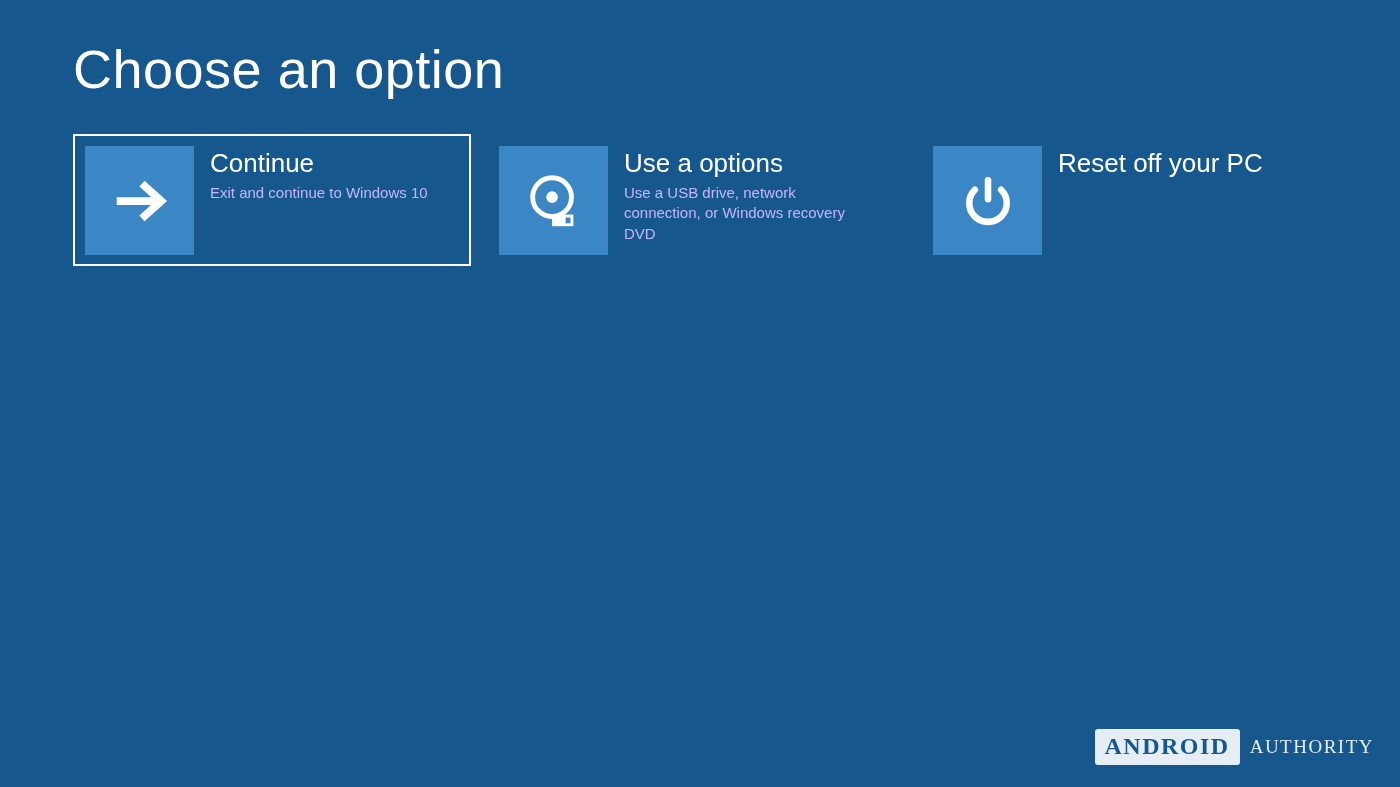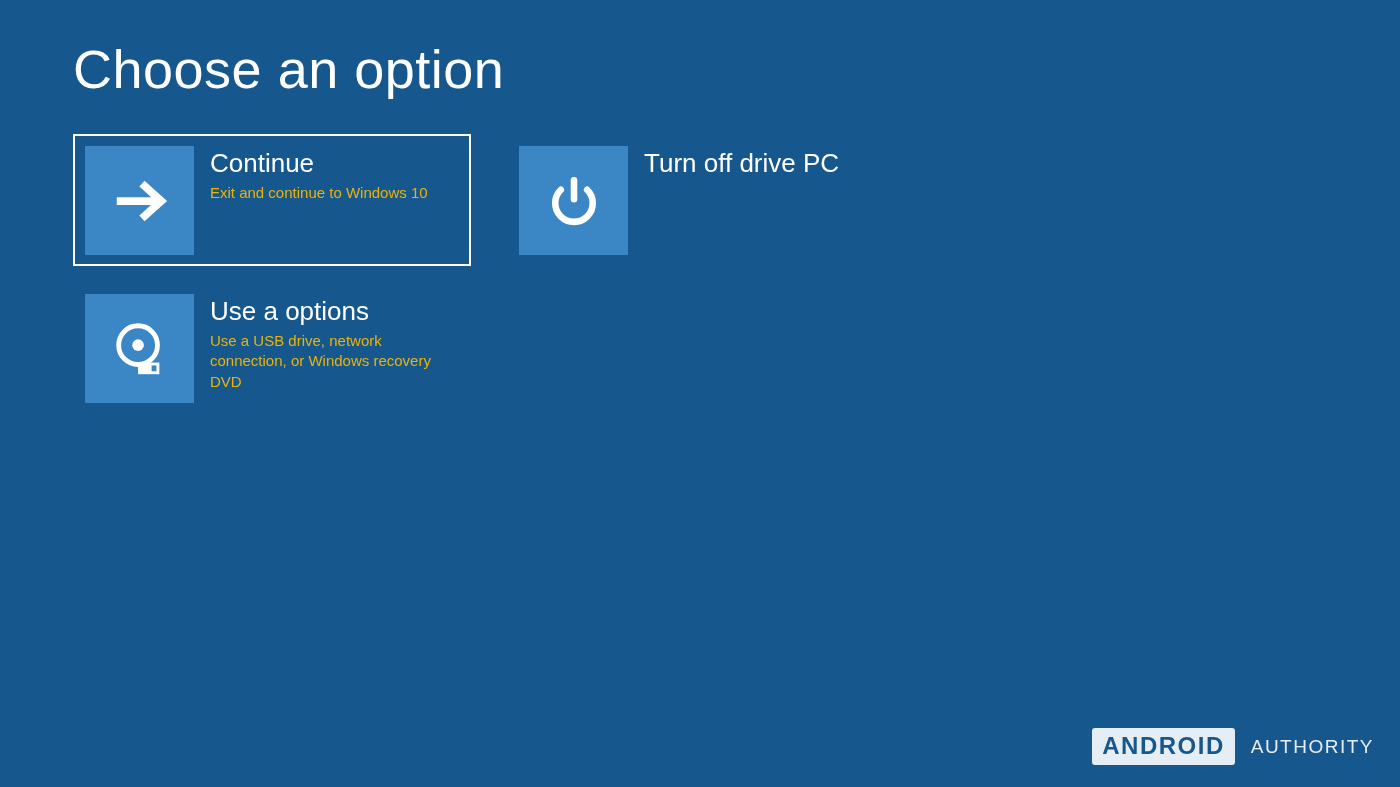--- a/index.html
+++ b/index.html
@@ -27,21 +27,21 @@
     margin: 0 0 34px 0;
     color: #ffffff;
   }
   .grid {
     display: flex;
     flex-direction: row;
     gap: 36px;
   }
   .column {
     display: flex;
-    flex-direction: column;
+    flex-direction: row;
     gap: 16px;
   }
   .tile {
     width: 398px;
     height: 132px;
     box-sizing: border-box;
     display: flex;
     flex-direction: row;
     align-items: flex-start;
     padding: 10px 12px 10px 10px;
@@ -71,32 +71,32 @@
     flex: 1 1 auto;
   }
   .tile .label {
     font-size: 26px;
     font-weight: 300;
   }
   .tile .desc {
     font-size: 15px;
     line-height: 1.35;
     font-weight: 400;
-    color: #eab308;
+    color: #c4b5fd;
     max-width: 250px;
   }
   .watermark {
     position: absolute;
     right: 26px;
     bottom: 22px;
     display: flex;
     align-items: center;
-    gap: 16px;
+    gap: 10px;
     color: #e6eef5;
-    font-family: Liberation Sans, sans-serif;
+    font-family: Liberation Serif, serif;
   }
   .watermark .box {
     background: #e6eef5;
     color: #16588e;
     font-weight: 700;
     letter-spacing: 1.5px;
     padding: 4px 10px 5px 10px;
     font-size: 24px;
     border-radius: 3px;
   }
@@ -149,21 +149,21 @@
     <div class="column">
 
       <div class="tile">
         <div class="icon-box">
           <svg width="60" height="60" viewBox="0 0 64 64" fill="none">
             <path d="M32 10 v20" stroke="#ffffff" stroke-width="7" stroke-linecap="round"></path>
             <path d="M18 20 a20 20 0 1 0 28 0" stroke="#ffffff" stroke-width="7" stroke-linecap="round" fill="none"></path>
           </svg>
         </div>
         <div class="text">
-          <div class="label">Turn off drive PC</div>
+          <div class="label">Reset off your PC</div>
           <div class="desc"></div>
         </div>
       </div>
 
     </div>
 
   </div>
 
   <div class="watermark">
     <span class="box">ANDROID</span>

